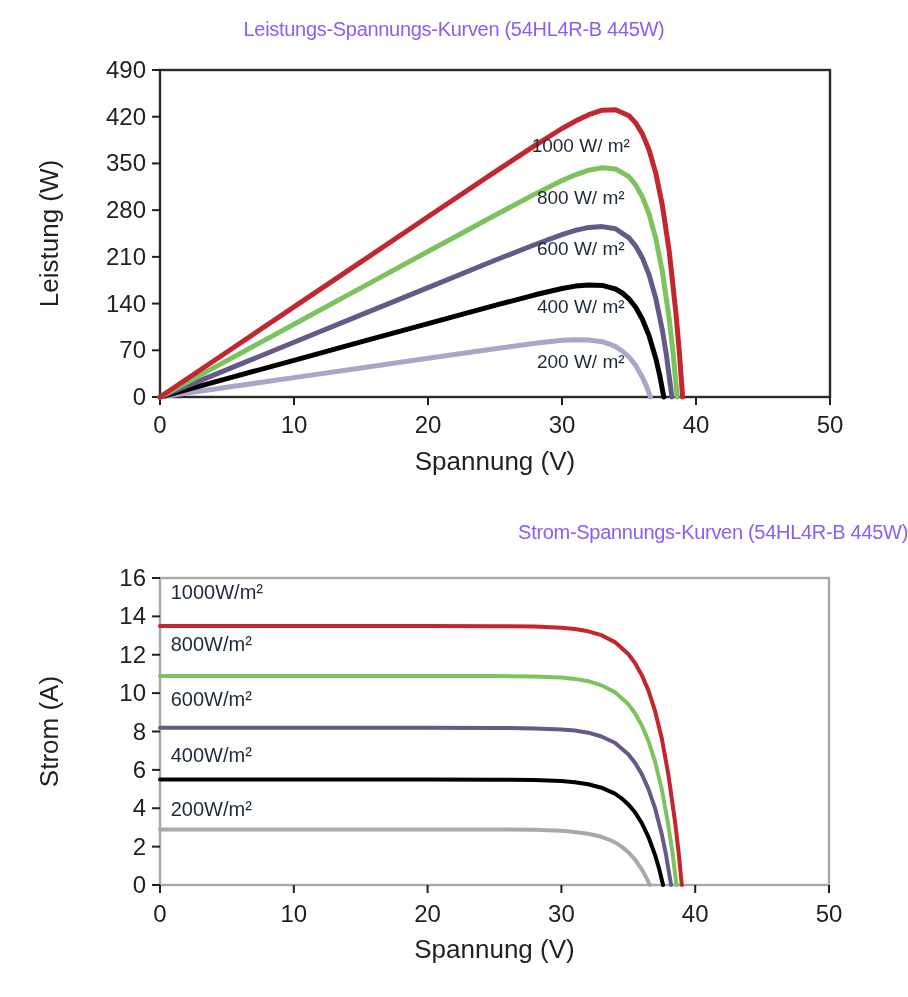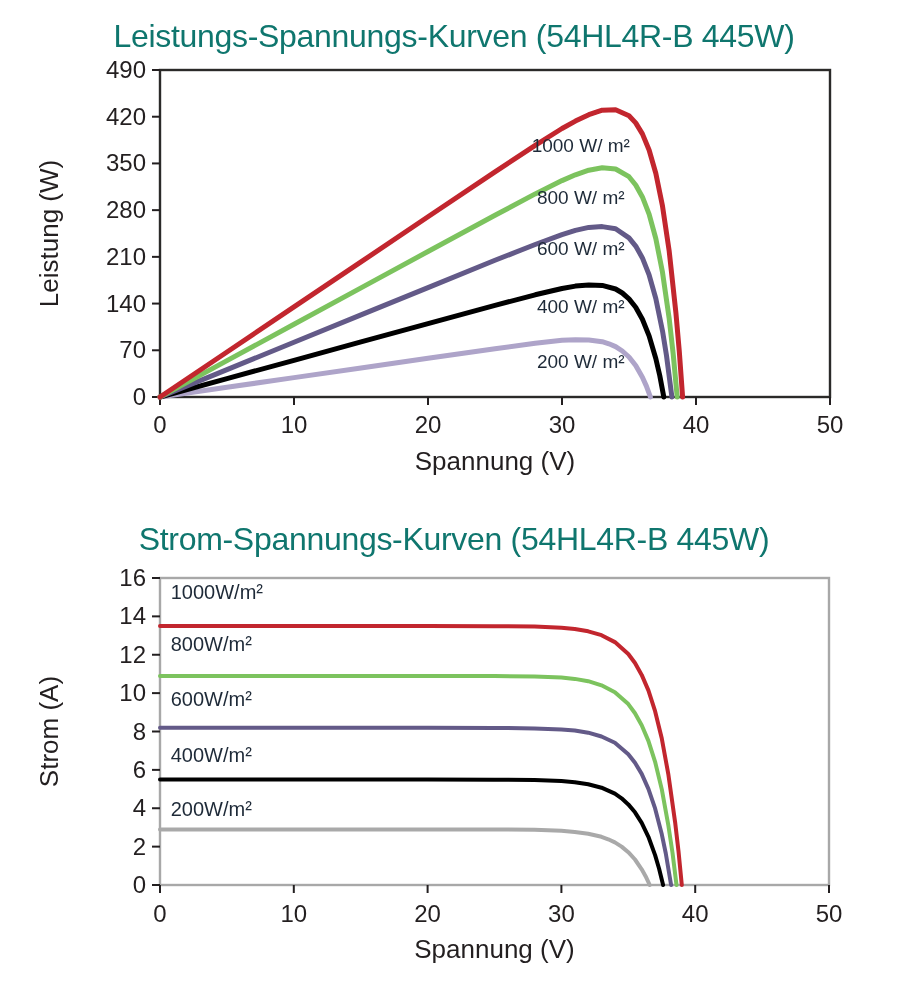--- a/index.html
+++ b/index.html
@@ -1,21 +1,21 @@
 <!DOCTYPE html>
 <html><head>
 <meta charset="utf-8">
 <style>
   html,body{margin:0;padding:0;background:#ffffff;}
   .page{position:relative;width:908px;height:997px;background:#ffffff;overflow:hidden;
         font-family:"Liberation Sans",sans-serif;}
   .chart-title{position:absolute;left:0;width:100%;text-align:center;margin:0;
-               font-size:32px;font-weight:500;color:#0f766e;letter-spacing:-0.3px;}
+               font-size:20px;font-weight:500;color:#8b5cf6;letter-spacing:-0.3px;}
   #title0{top:18px;}
-  #title1{top:521px;}
+  #title1{top:521px;text-align:right;}
   svg{position:absolute;left:0;display:block;}
   #chart0{top:55px;}
   #chart1{top:560px;}
   .tick-label{font-size:24px;fill:#231f20;font-family:"Liberation Sans",sans-serif;}
   .axis-label{font-size:26px;fill:#231f20;font-family:"Liberation Sans",sans-serif;}
   .series-label{font-family:"Liberation Sans",sans-serif;font-weight:500;}
 </style>
 </head>
 <body>
 

